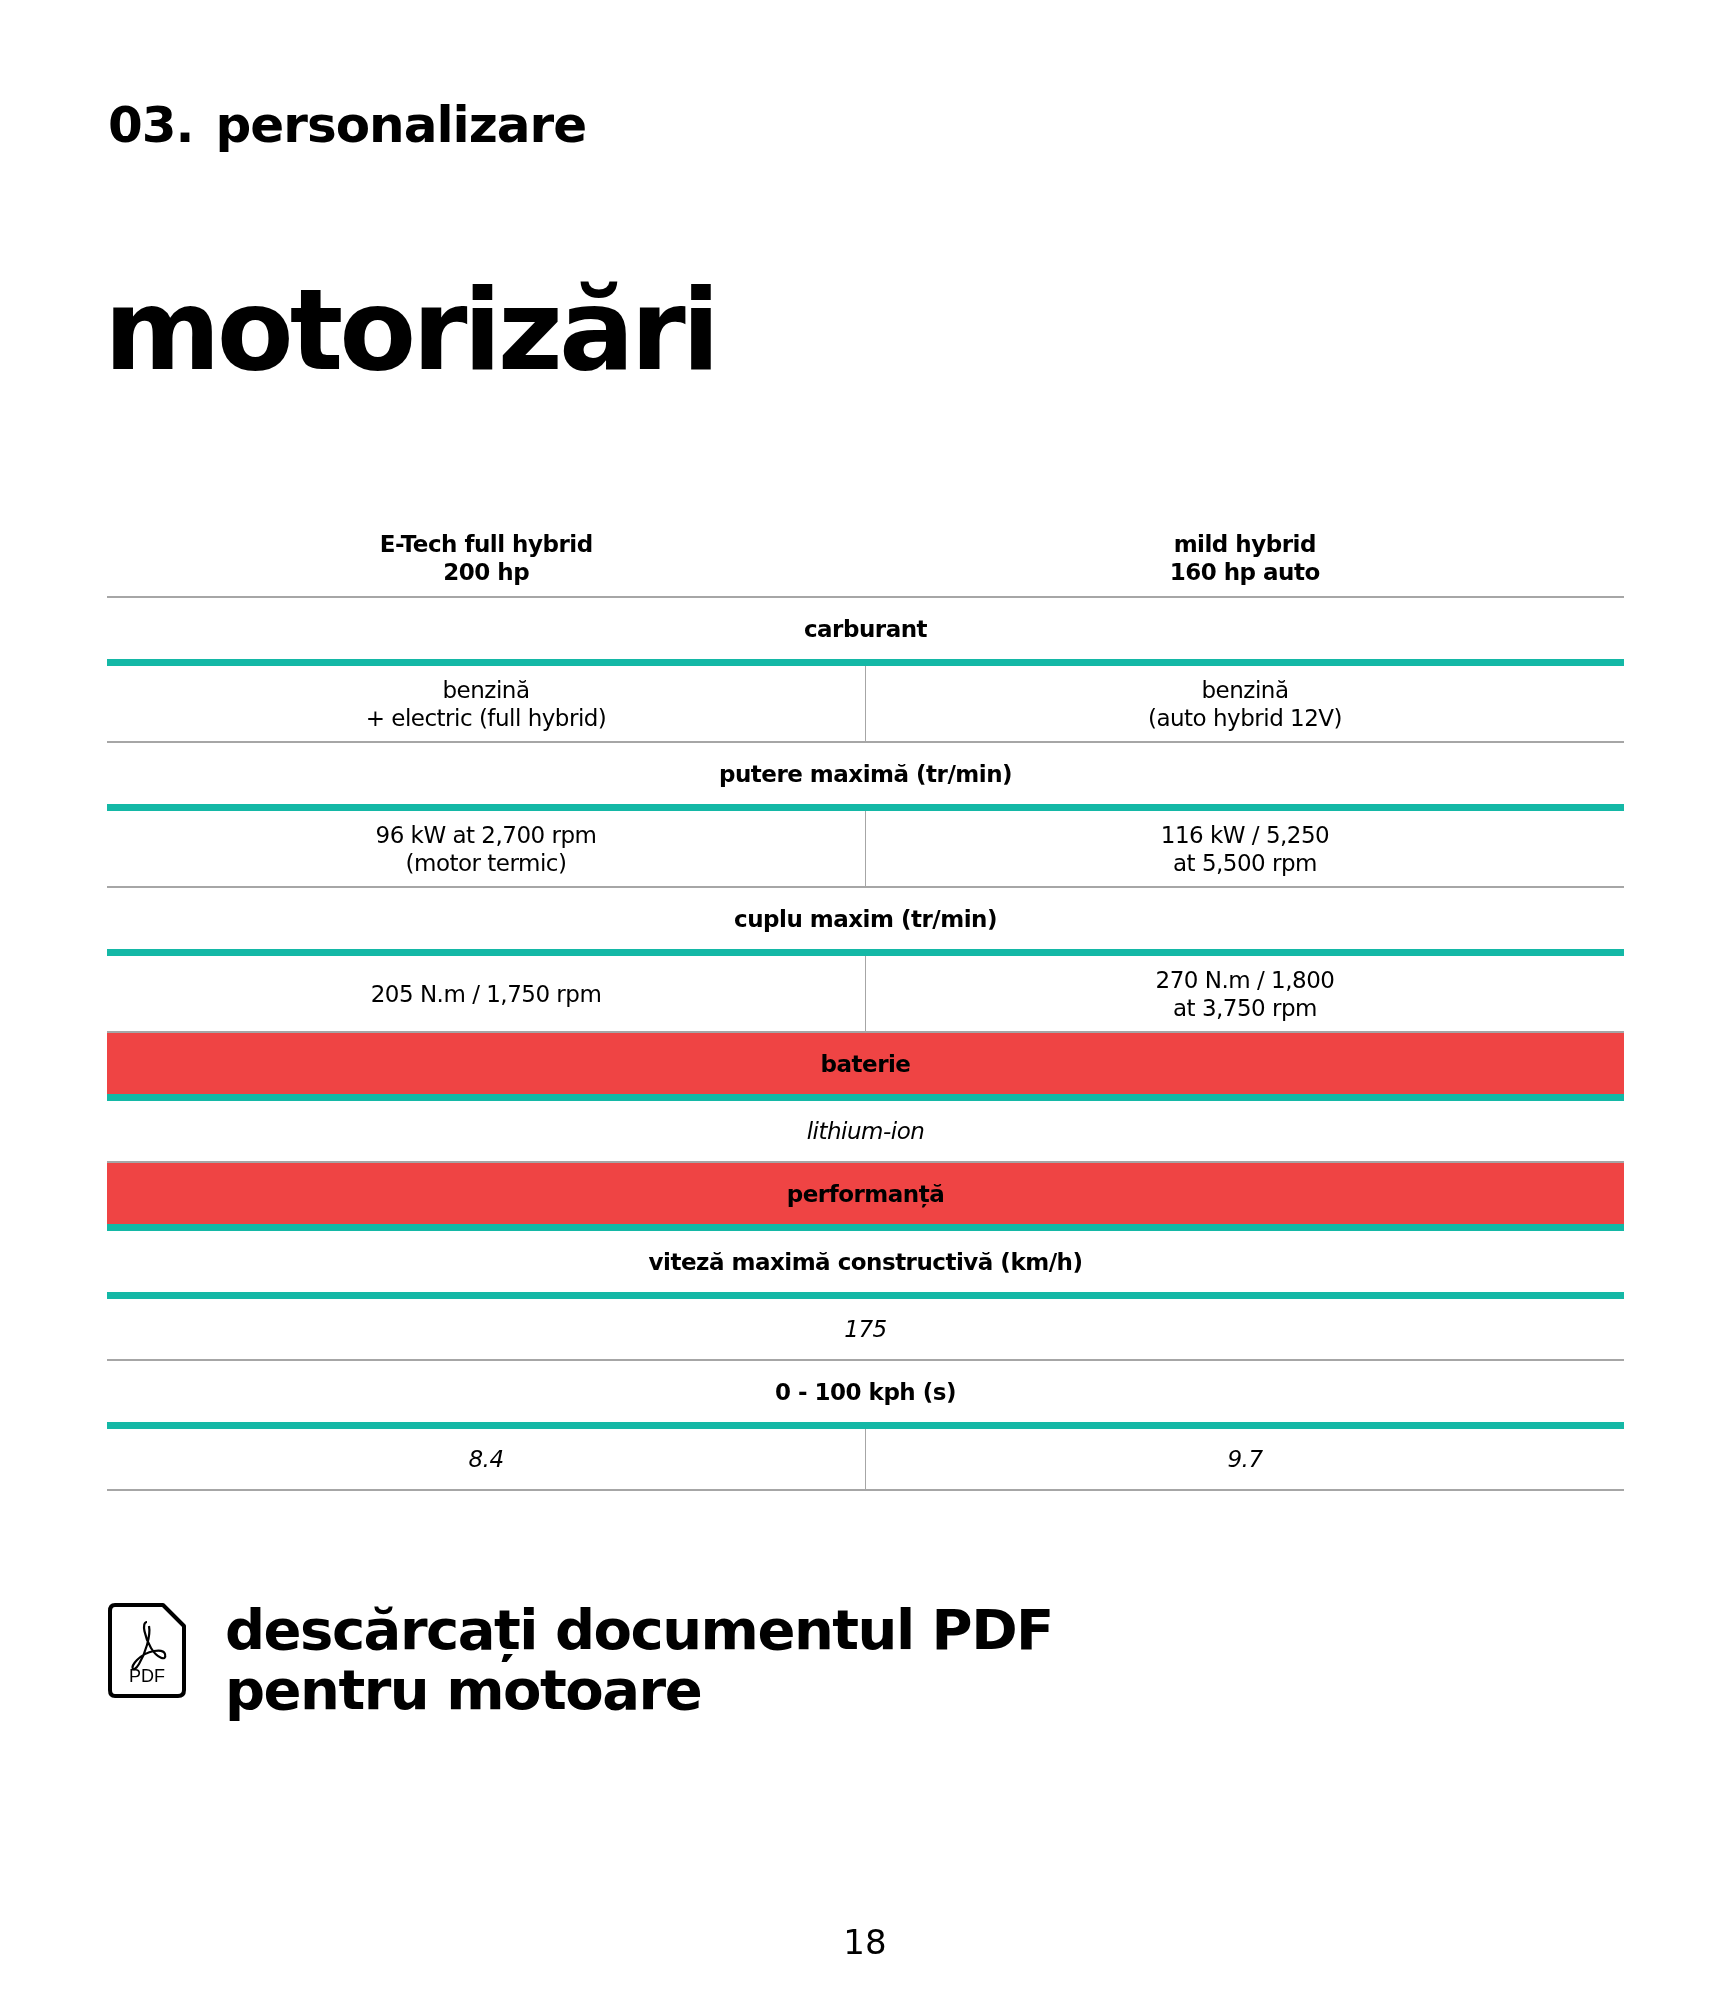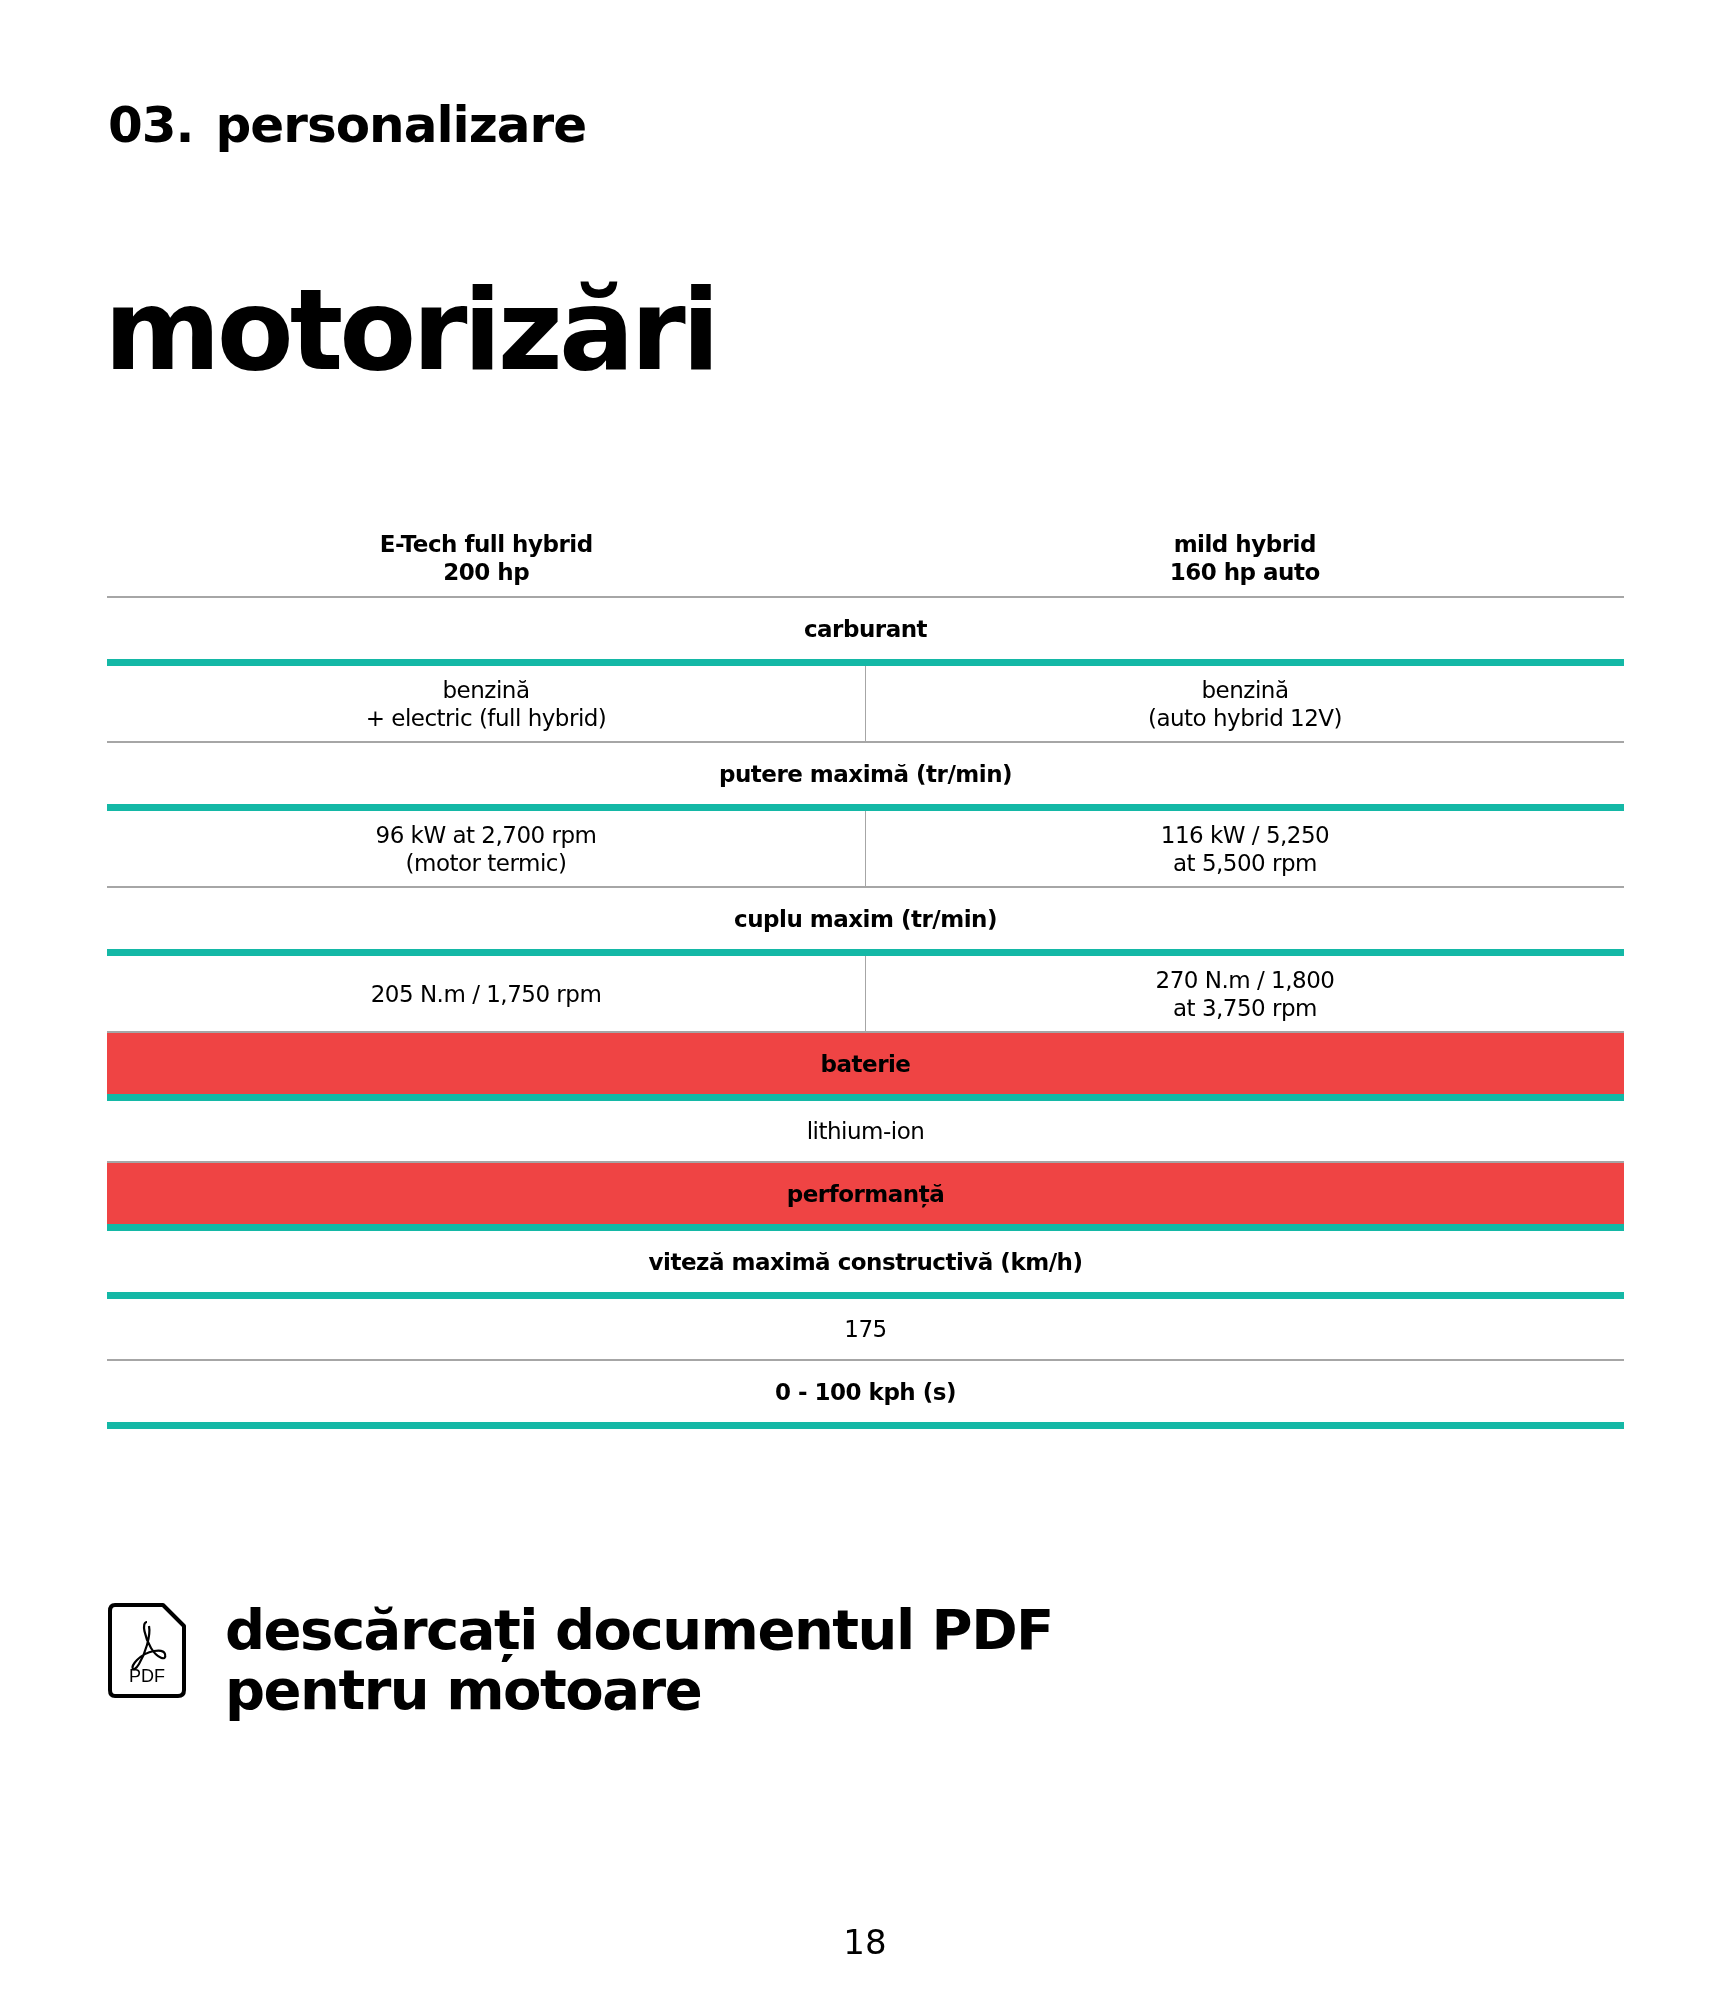--- a/index.html
+++ b/index.html
@@ -21,21 +21,21 @@
     border-collapse: collapse; table-layout: fixed;
     font-size: 23px; letter-spacing: -0.5px;
   }
   table.spec td, table.spec th {
     text-align: center; vertical-align: middle; padding: 0; line-height: 28px;
   }
   .hdr th { font-weight: bold; height: 76px; border-bottom: 2px solid #a6a6a6; vertical-align: bottom; padding-bottom: 6px; }
   .label-row td { font-weight: bold; height: 61px; border-bottom: 7px solid #14b8a6; }
   .val-row td { height: 75px; border-bottom: 2px solid #a6a6a6; }
   .val-row td.left { border-right: 1.5px solid #a6a6a6; }
-  .val-row.single td { height: 60px; }
+  .val-row.single td { height: 60px; font-style: italic; }
   .gray td { background: #ef4444; }
   .download {
     position: absolute; left: 107px; top: 1600px; display: flex; align-items: flex-start;
     text-decoration: none; color: #000; cursor: pointer;
   }
   .pdf-icon { width: 80px; height: 97px; margin-top: 2px; }
   .download-text {
     margin-left: 38px; font-size: 56px; font-weight: bold; letter-spacing: -1.5px; line-height: 60px;
   }
   .page-number {
@@ -124,20 +124,24 @@
   <tr class="label-row">
     <td colspan="2">viteză maximă constructivă (km/h)</td>
   </tr>
   <tr class="val-row single">
     <td colspan="2">175</td>
   </tr>
 
   <tr class="label-row">
     <td colspan="2">0 - 100 kph (s)</td>
   </tr>
+  <tr class="val-row single">
+    <td class="left">8.4</td>
+    <td>9.7</td>
+  </tr>
 </tbody>
   </table>
 
 <a class="download">
   <span class="pdf-icon">
     <svg width="80" height="97" viewBox="0 0 80 97" xmlns="http://www.w3.org/2000/svg">
       <path d="M8 3 H56 L77 24 V88 Q77 94 71 94 H8 Q3 94 3 88 V9 Q3 3 8 3 Z" fill="none" stroke="#000" stroke-width="4" stroke-linejoin="round"></path>
       <path d="M40 20 C34 20 38 36 44 46 C50 56 60 60 58 52 C56 46 40 48 30 58 C22 66 26 72 32 62 C38 52 44 34 42 24" fill="none" stroke="#000" stroke-width="2.2"></path>
       <text x="40" y="80" text-anchor="middle" font-family="Liberation Sans, sans-serif" font-size="18" fill="#000">PDF</text>
     </svg>

